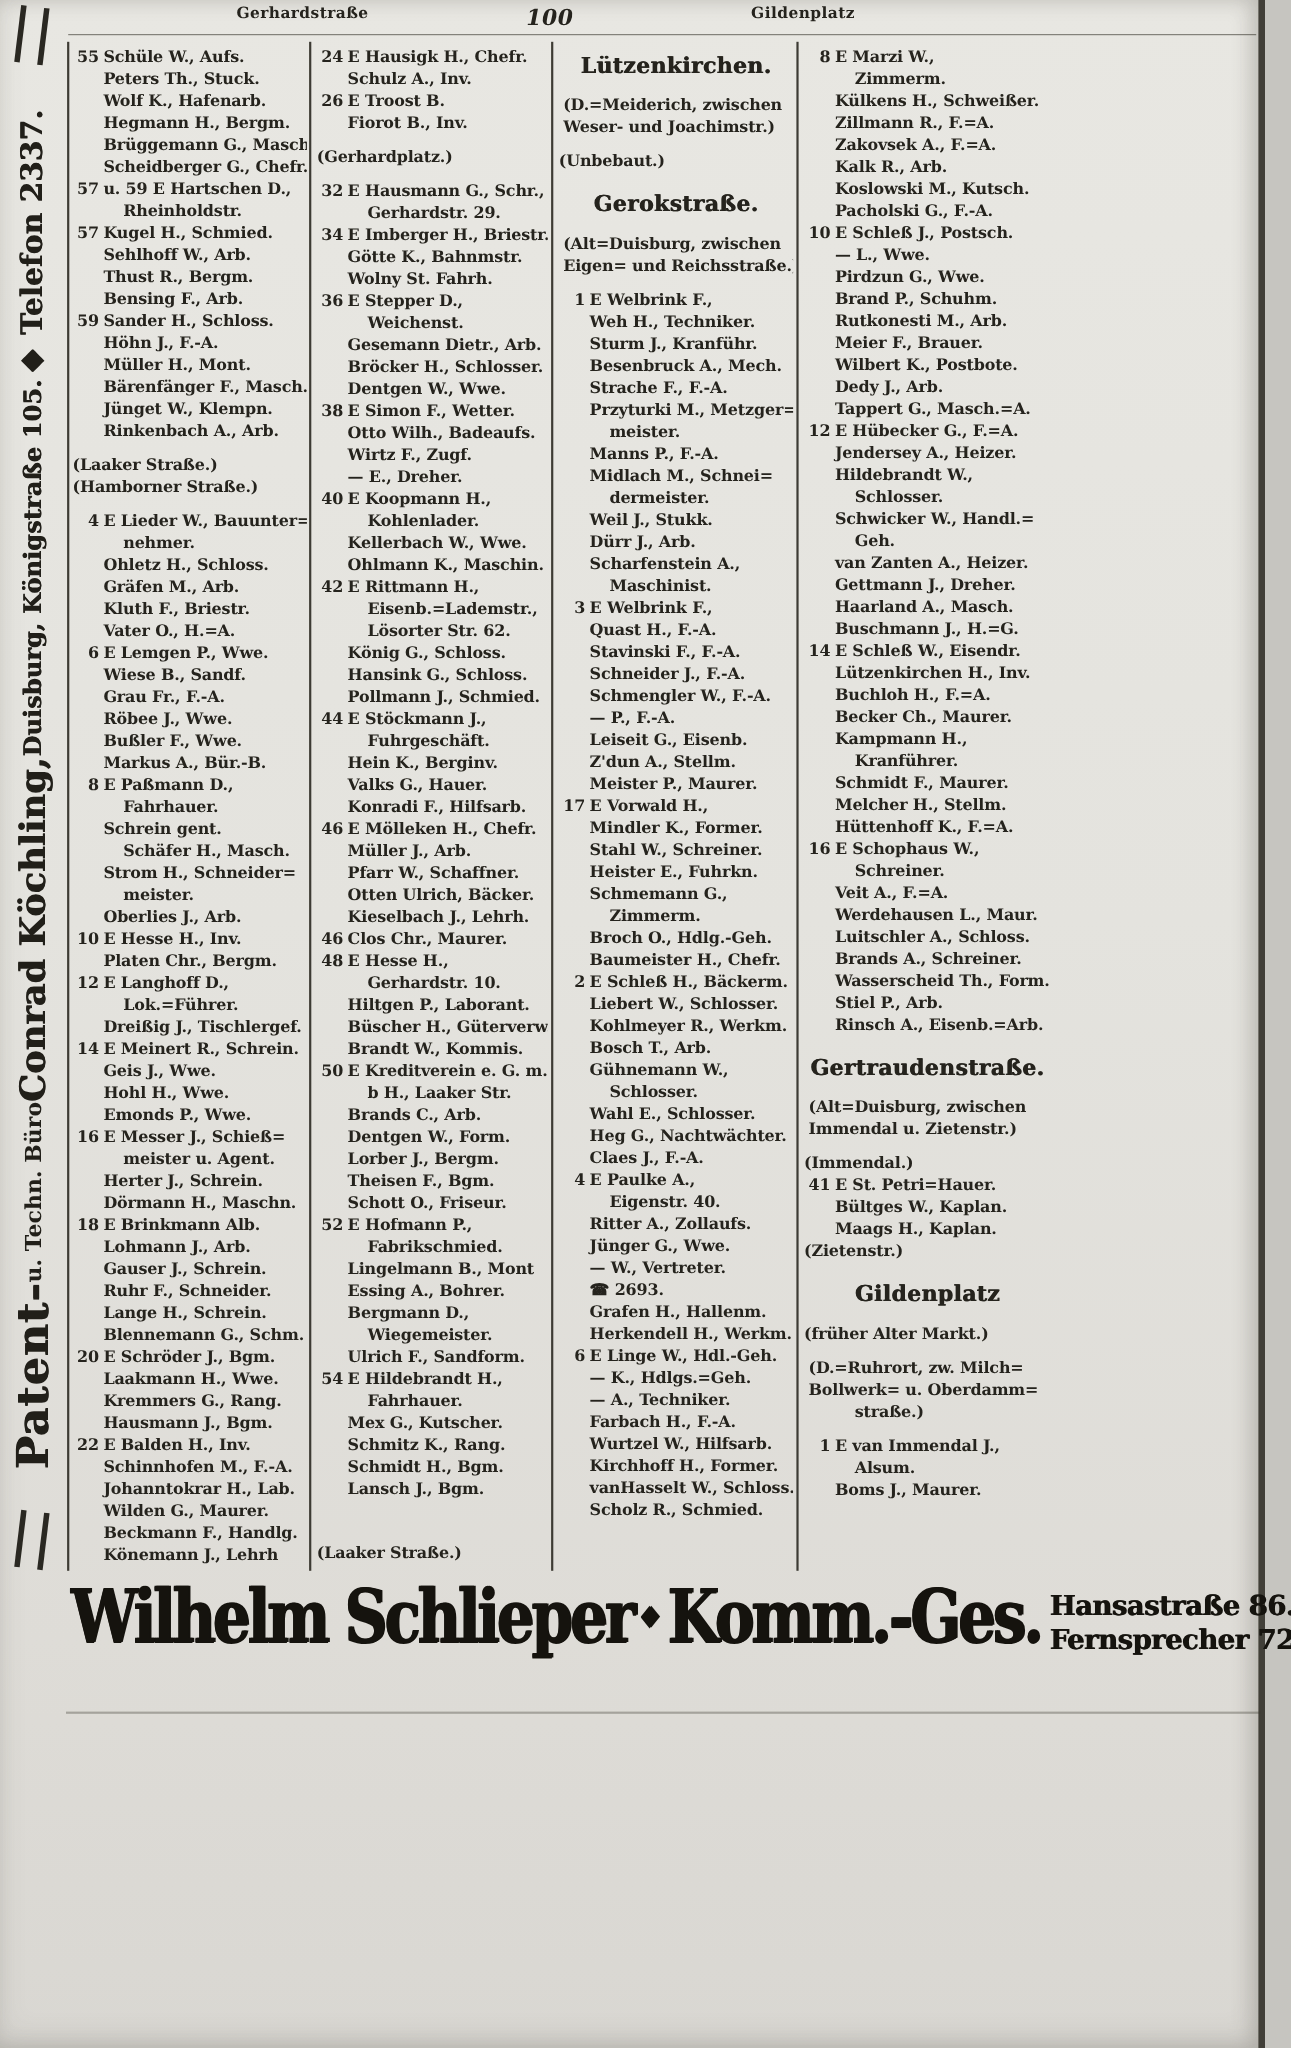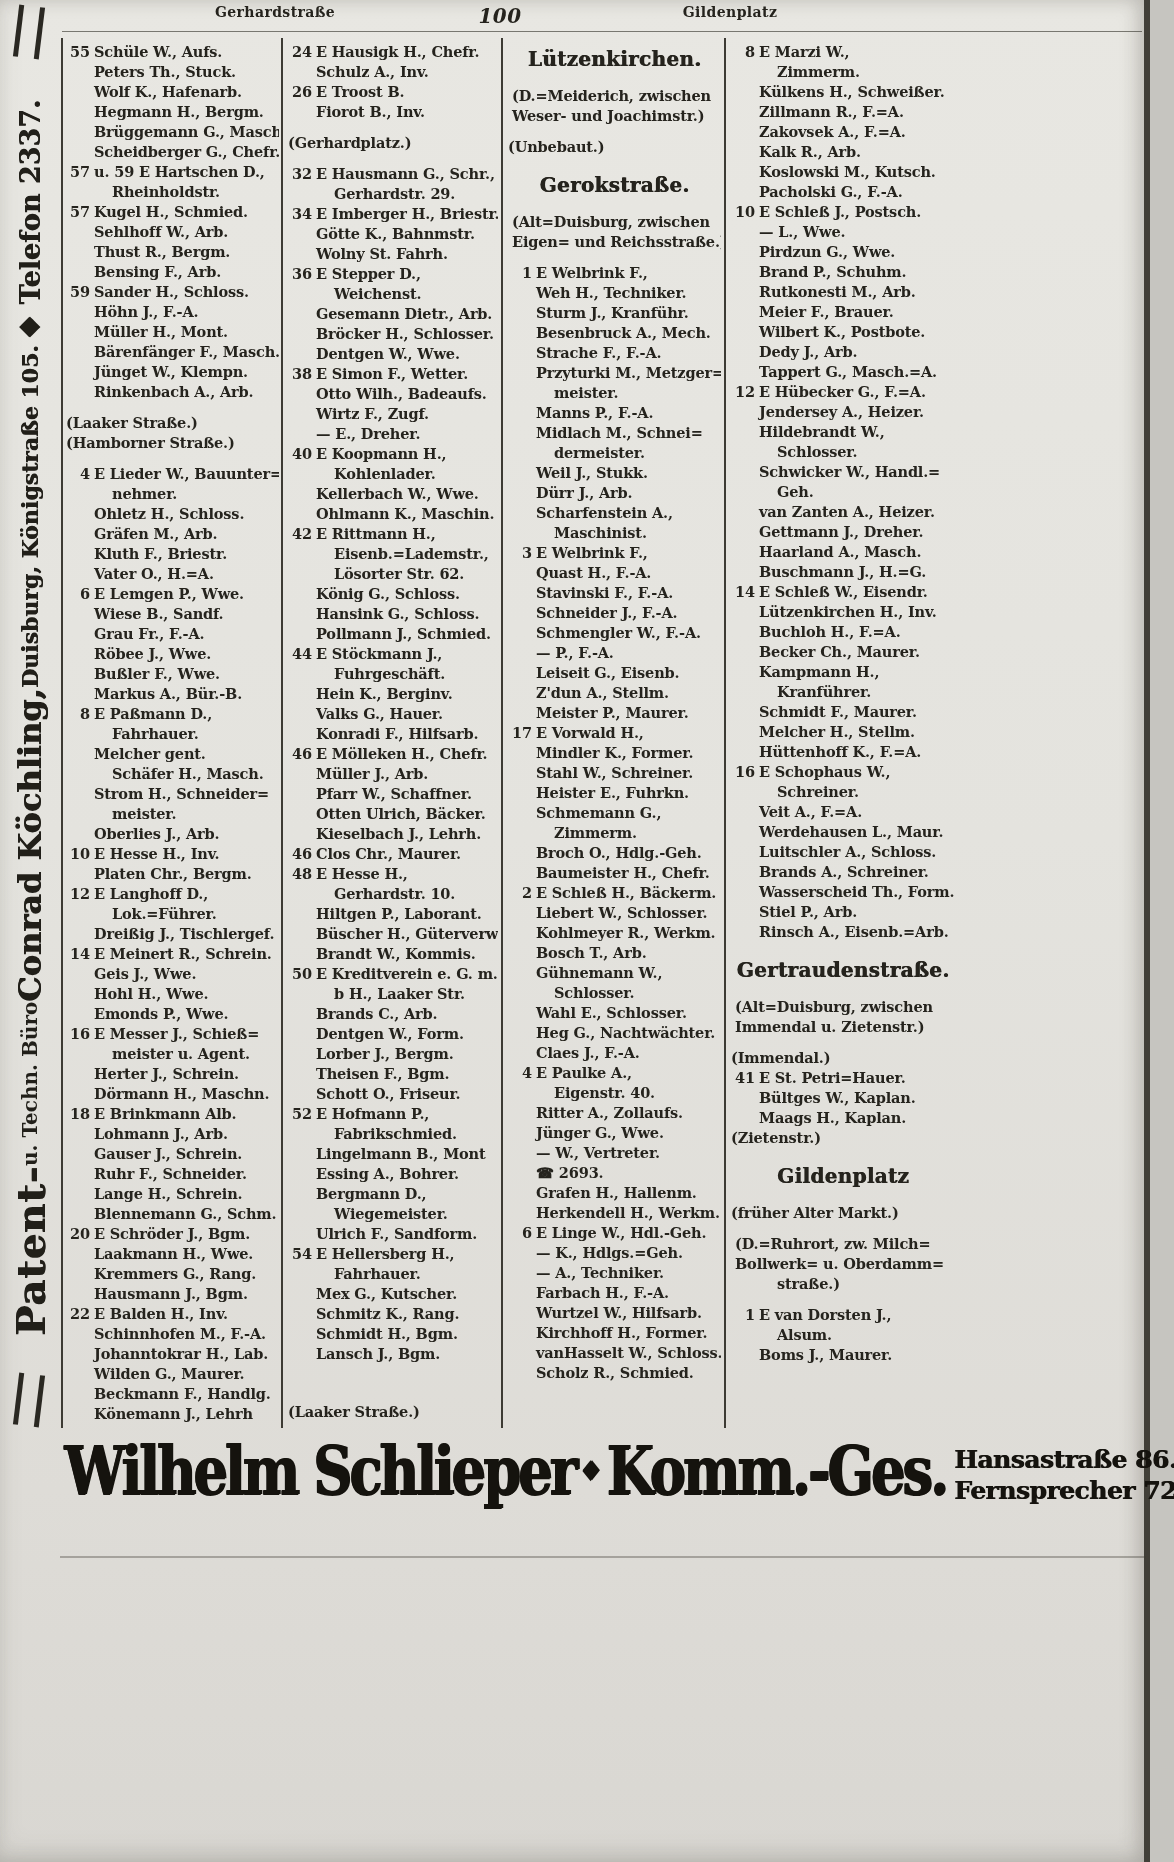--- a/index.html
+++ b/index.html
@@ -135,21 +135,21 @@
     <div class="ln a"><span class="txt">Kluth F., Briestr.</span></div>
     <div class="ln a"><span class="txt">Vater O., H.=A.</span></div>
     <div class="ln n"><span class="num">6</span><span class="txt">E Lemgen P., Wwe.</span></div>
     <div class="ln a"><span class="txt">Wiese B., Sandf.</span></div>
     <div class="ln a"><span class="txt">Grau Fr., F.-A.</span></div>
     <div class="ln a"><span class="txt">Röbee J., Wwe.</span></div>
     <div class="ln a"><span class="txt">Bußler F., Wwe.</span></div>
     <div class="ln a"><span class="txt">Markus A., Bür.-B.</span></div>
     <div class="ln n"><span class="num">8</span><span class="txt">E Paßmann D.,</span></div>
     <div class="ln b"><span class="txt">Fahrhauer.</span></div>
-    <div class="ln a"><span class="txt">Melcher gent.</span></div>
+    <div class="ln a"><span class="txt">Schrein gent.</span></div>
     <div class="ln b"><span class="txt">Schäfer H., Masch.</span></div>
     <div class="ln a"><span class="txt">Strom H., Schneider=</span></div>
     <div class="ln b"><span class="txt">meister.</span></div>
     <div class="ln a"><span class="txt">Oberlies J., Arb.</span></div>
     <div class="ln n"><span class="num">10</span><span class="txt">E Hesse H., Inv.</span></div>
     <div class="ln a"><span class="txt">Platen Chr., Bergm.</span></div>
     <div class="ln n"><span class="num">12</span><span class="txt">E Langhoff D.,</span></div>
     <div class="ln b"><span class="txt">Lok.=Führer.</span></div>
     <div class="ln a"><span class="txt">Dreißig J., Tischlergef.</span></div>
     <div class="ln n"><span class="num">14</span><span class="txt">E Meinert R., Schrein.</span></div>
@@ -232,21 +232,21 @@
     <div class="ln a"><span class="txt">Lorber J., Bergm.</span></div>
     <div class="ln a"><span class="txt">Theisen F., Bgm.</span></div>
     <div class="ln a"><span class="txt">Schott O., Friseur.</span></div>
     <div class="ln n"><span class="num">52</span><span class="txt">E Hofmann P.,</span></div>
     <div class="ln b"><span class="txt">Fabrikschmied.</span></div>
     <div class="ln a"><span class="txt">Lingelmann B., Mont</span></div>
     <div class="ln a"><span class="txt">Essing A., Bohrer.</span></div>
     <div class="ln a"><span class="txt">Bergmann D.,</span></div>
     <div class="ln b"><span class="txt">Wiegemeister.</span></div>
     <div class="ln a"><span class="txt">Ulrich F., Sandform.</span></div>
-    <div class="ln n"><span class="num">54</span><span class="txt">E Hellersberg H.,</span></div>
+    <div class="ln n"><span class="num">54</span><span class="txt">E Hildebrandt H.,</span></div>
     <div class="ln b"><span class="txt">Fahrhauer.</span></div>
     <div class="ln a"><span class="txt">Mex G., Kutscher.</span></div>
     <div class="ln a"><span class="txt">Schmitz K., Rang.</span></div>
     <div class="ln a"><span class="txt">Schmidt H., Bgm.</span></div>
     <div class="ln a"><span class="txt">Lansch J., Bgm.</span></div>
     <div class="ln sp2"></div>
     <div class="ln c"><span class="txt">(Laaker Straße.)</span></div>
   </div>
 <div class="col col3">
     <div class="ln h"><span class="txt">Lützenkirchen.</span></div>
@@ -377,21 +377,21 @@
     <div class="ln c"><span class="txt">(Zietenstr.)</span></div>
     <div class="ln sp"></div>
     <div class="ln h"><span class="txt">Gildenplatz</span></div>
     <div class="ln sp"></div>
     <div class="ln c"><span class="txt">(früher Alter Markt.)</span></div>
     <div class="ln sp"></div>
     <div class="ln a0"><span class="txt">(D.=Ruhrort, zw. Milch=</span></div>
     <div class="ln a0"><span class="txt">Bollwerk= u. Oberdamm=</span></div>
     <div class="ln b"><span class="txt">straße.)</span></div>
     <div class="ln sp"></div>
-    <div class="ln n"><span class="num">1</span><span class="txt">E van Dorsten J.,</span></div>
+    <div class="ln n"><span class="num">1</span><span class="txt">E van Immendal J.,</span></div>
     <div class="ln b"><span class="txt">Alsum.</span></div>
     <div class="ln a"><span class="txt">Boms J., Maurer.</span></div>
   </div>
 
 <div class="bottom-ad">
   <div class="ba-main">
     <span>Wilhelm Schlieper</span><span class="ba-diamond">◆</span><span>Komm.-Ges.</span>
   </div>
   <div class="ba-right">
     <div>Hansastraße 86.</div>

